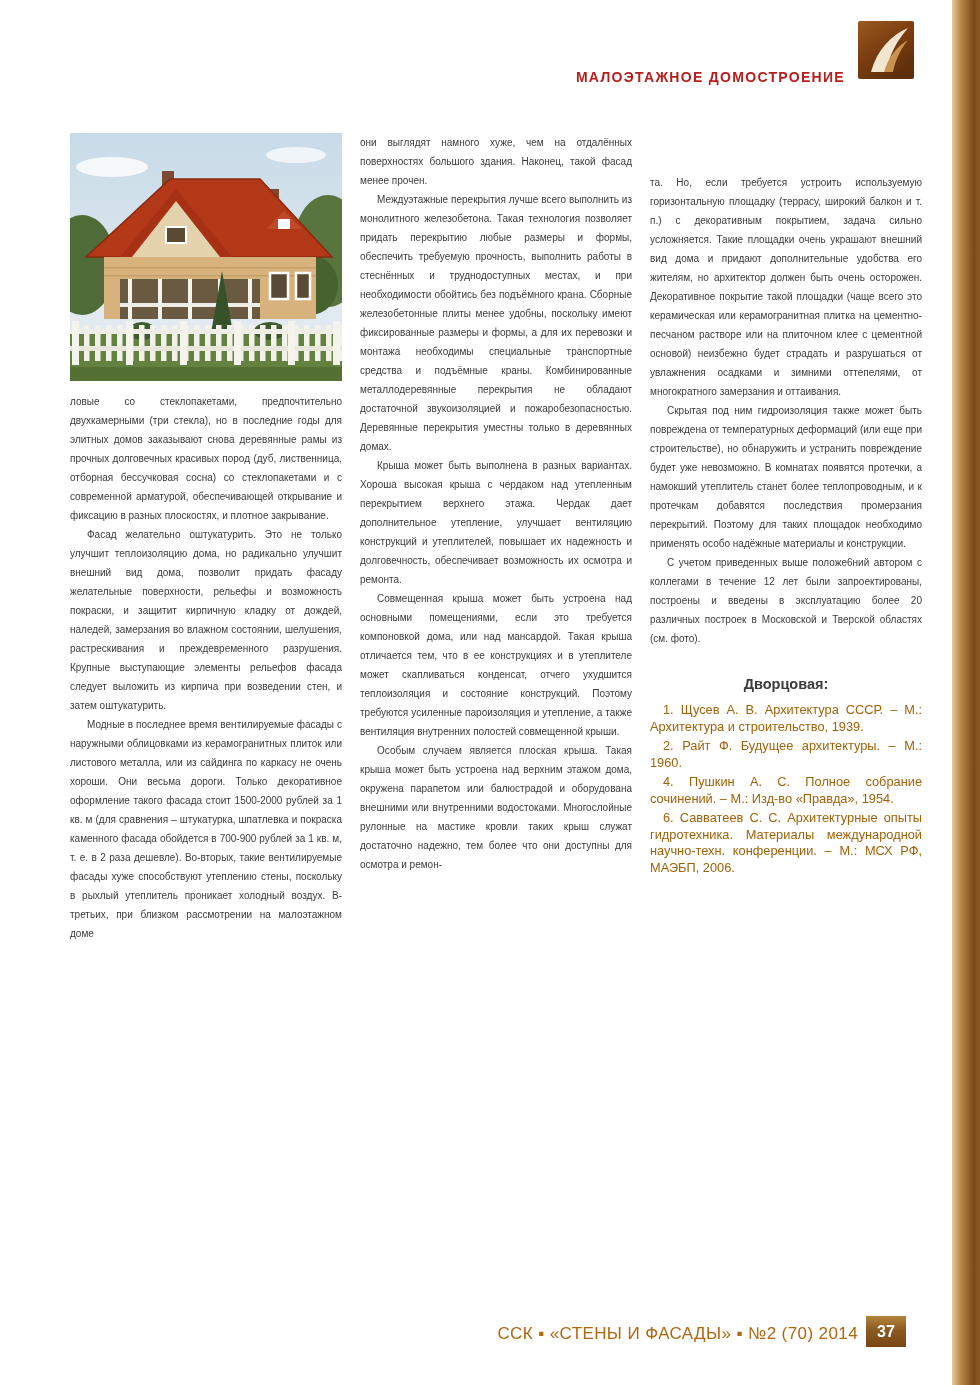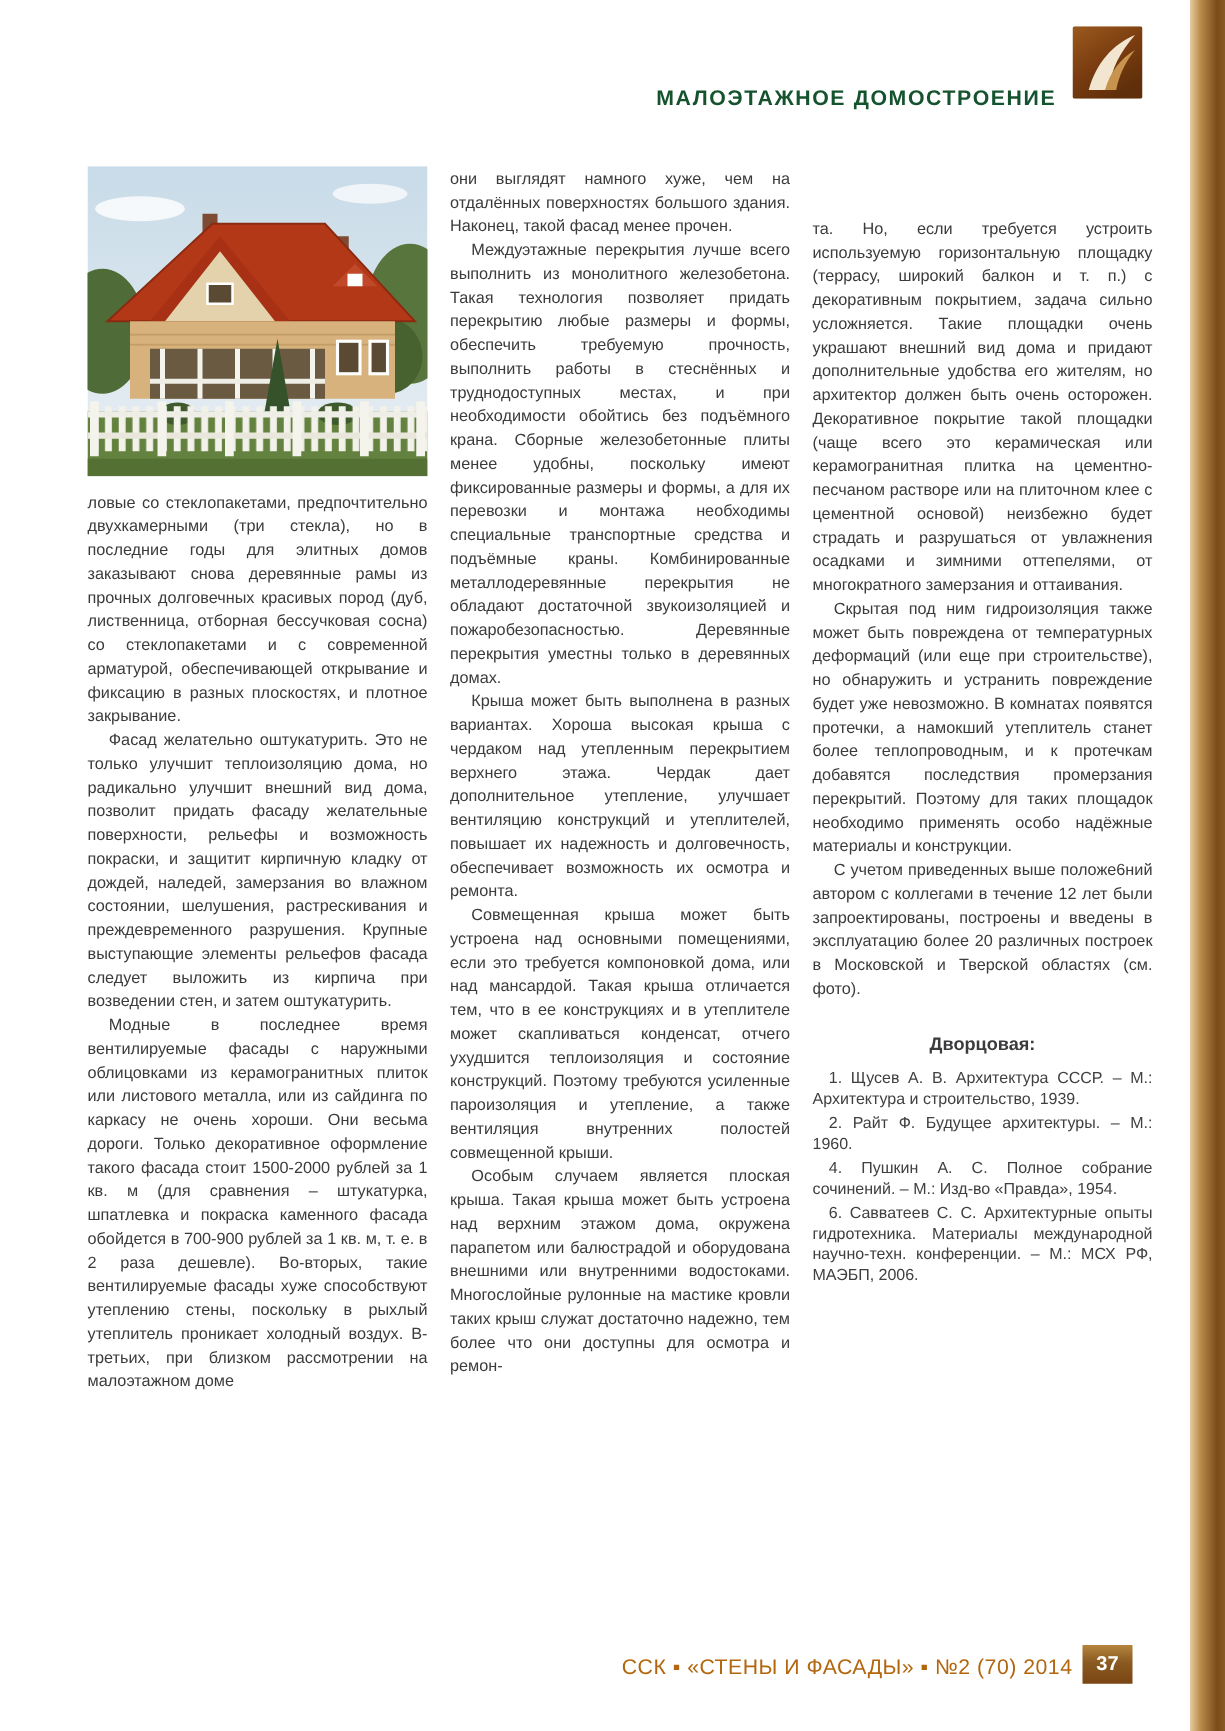--- a/index.html
+++ b/index.html
@@ -12,59 +12,59 @@
     font-family: "Liberation Sans", sans-serif;
     color: #3b3b3d;
   }
   .side-rail {
     position: absolute; top: 0; right: 0;
     width: 28px; height: 100%;
     background: linear-gradient(90deg, #e6cba0 0%, #b98b4a 30%, #7a4a18 78%, #8a5a26 100%);
   }
   .header-title {
     position: absolute; top: 69px; right: 135px;
-    font-size: 17px; font-weight: bold;
+    font-size: 14px; font-weight: bold;
     letter-spacing: 1.3px;
-    color: #14532d;
+    color: #b91c1c;
     white-space: nowrap;
   }
   .logo {
     position: absolute; top: 21px; right: 66px;
     width: 56px; height: 58px;
   }
   .logo svg { display: block; width: 100%; height: 100%; }
   .col { position: absolute; top: 133px; width: 272px; }
   .col-left  { left: 70px; }
   .col-mid   { left: 360px; }
   .col-right { left: 650px; margin-top: 40px; }
   figure.photo { margin: 0 0 11px 0; width: 272px; height: 248px; }
   figure.photo svg { display: block; width: 100%; height: 100%; }
   p.body {
     margin: 0;
-    font-size: 13px;
+    font-size: 10px;
     line-height: 19px;
     text-align: justify;
     text-indent: 17px;
     color: #3b3b3d;
   }
   p.no-indent { text-indent: 0; }
   .lit-heading {
     margin: 28px 0 10px 0;
     font-size: 14.5px;
     font-weight: bold;
     text-align: center;
     color: #3b3b3d;
   }
   p.ref {
     margin: 0 0 3px 0;
     font-size: 12.8px;
     line-height: 16.5px;
     text-align: justify;
     text-indent: 13px;
-    color: #404040;
+    color: #a16207;
   }
   .footer-line {
     position: absolute; top: 1324px; right: 122px;
     font-size: 17px;
     letter-spacing: 0.4px;
     color: #b2660e;
     white-space: nowrap;
   }
   .page-badge {
     position: absolute; top: 1316px; right: 74px;

